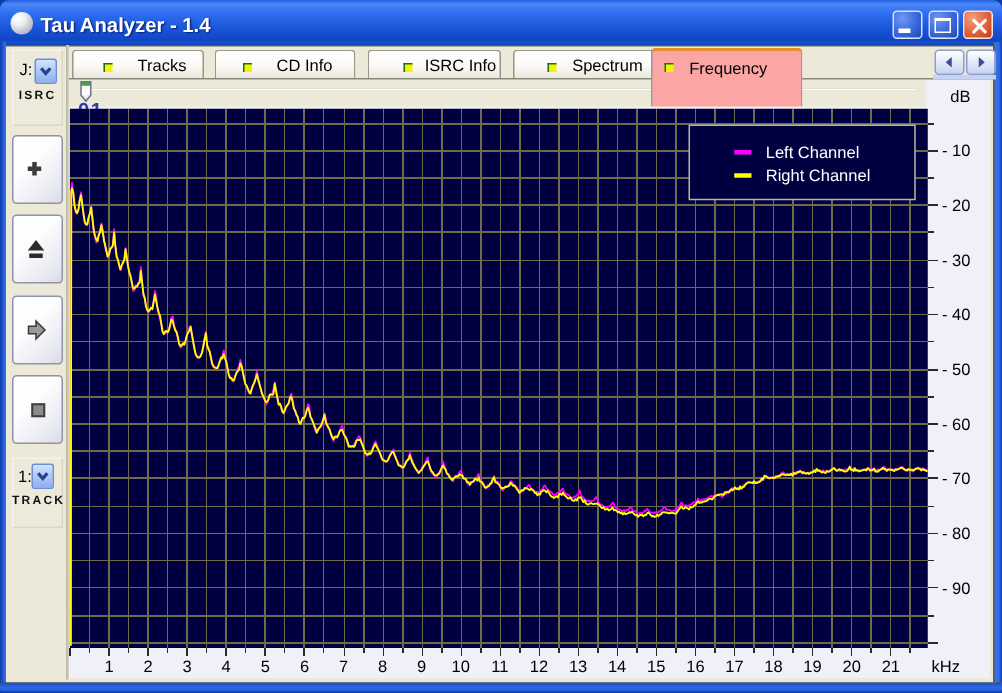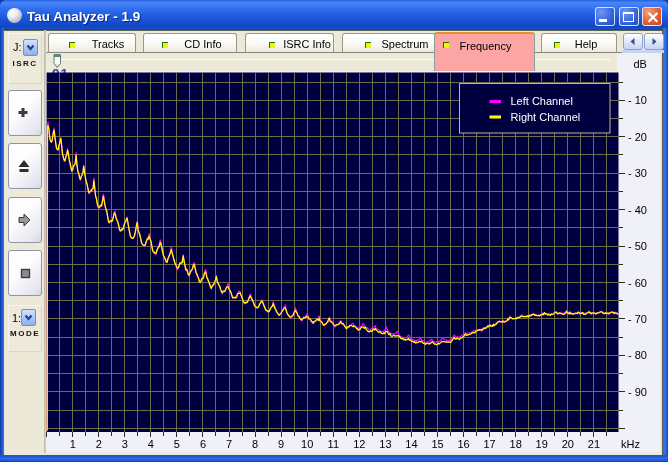--- a/index.html
+++ b/index.html
@@ -62,21 +62,21 @@
 #sliderrow { left:46px; top:53px; width:571px; height:18px; background:#ece9d8; }
 #strack { left:57px; top:58.5px; width:553px; height:1px;
  background:#96938a; border-bottom:1px solid #ffffff; }
 #sthumb { left:53px; top:54px; width:9px; height:15px; }
 svg text { font-family:"Liberation Sans", sans-serif; font-size:11px; fill:#000; }
 </style></head>
 <body>
 <div id="win">
  <div id="title" class="abs">
    <div id="orb" class="abs"></div>
-   <div id="ttxt" class="abs">Tau Analyzer - 1.9</div>
+   <div id="ttxt" class="abs">Tau Analyzer - 1.4</div>
    <div id="bmin" class="abs wbtn" style="left:595px">
         <i></i>
       </div>
    <div id="bmax" class="abs wbtn" style="left:618.5px">
         <i></i>
       </div>
    <div id="bclose" class="abs wbtn" style="left:641.5px">
         <svg width="16" height="15">
      <path d="M4.2 3.6 L11.8 11.2 M11.8 3.6 L4.2 11.2" stroke="#fff" stroke-width="2.1" stroke-linecap="round"></path>
         </svg>
@@ -124,42 +124,38 @@
       </svg></div>
  <div class="abs sbtn" style="top:250px"><svg width="32" height="44">
         <rect x="12.5" y="18.5" width="8" height="8" fill="#8c8c8c" stroke="#3e3e3e" stroke-width="1.4"></rect>
       </svg></div>
 
  <div id="p2" class="abs panel"></div>
  <div class="abs" style="left:12px;top:312px;font-size:11px;">1:</div>
  <div class="abs cmb" style="left:21px;top:309px;"><svg width="13" height="15">
         <path d="M3.5 5.5 L6.5 9 L9.5 5.5" stroke="#27418c" stroke-width="2.2" fill="none"></path>
       </svg></div>
- <div class="abs sctxt" style="left:8px;top:329px;">MODE</div>
+ <div class="abs sctxt" style="left:8px;top:329px;">TRACK</div>
  <div class="abs bignum" style="left:4px;top:336px;">1/1</div>
 
  <div class="tab" style="left:143px;width:94px;">
 <div class="led" style="left:18px"></div>
 <div class="tlab" style="left:14px">CD Info</div>
     </div>
     <div class="tab" style="left:48px;width:88px;">
 <div class="led" style="left:20px"></div>
 <div class="tlab" style="left:14px">Tracks</div>
     </div>
     <div class="tab" style="left:245px;width:89px;">
 <div class="led" style="left:23px"></div>
 <div class="tlab" style="left:16px">ISRC Info</div>
     </div>
     <div class="tab" style="left:342px;width:94px;">
 <div class="led" style="left:22px"></div>
 <div class="tlab" style="left:17px">Spectrum</div>
-    </div>
-    <div class="tab" style="left:541px;width:76px;">
-<div class="led" style="left:12px"></div>
-<div class="tlab" style="left:-1px">Help</div>
     </div>
     <div class="tab active" style="left:434px;width:101px;">
 <div class="led" style="left:8px;top:8px"></div>
 <div class="tlab" style="left:10px;width:81px;top:6px">Frequency</div>
     </div>
  <div id="tabline" class="abs"></div>
  <div class="abs arrbtn" style="left:623px"><svg width="18" height="15">
         <path d="M10.5 4 L6.5 7.5 L10.5 11 Z" fill="#3a4a9c"></path>
       </svg></div>
  <div class="abs arrbtn" style="left:644px"><svg width="18" height="15">

